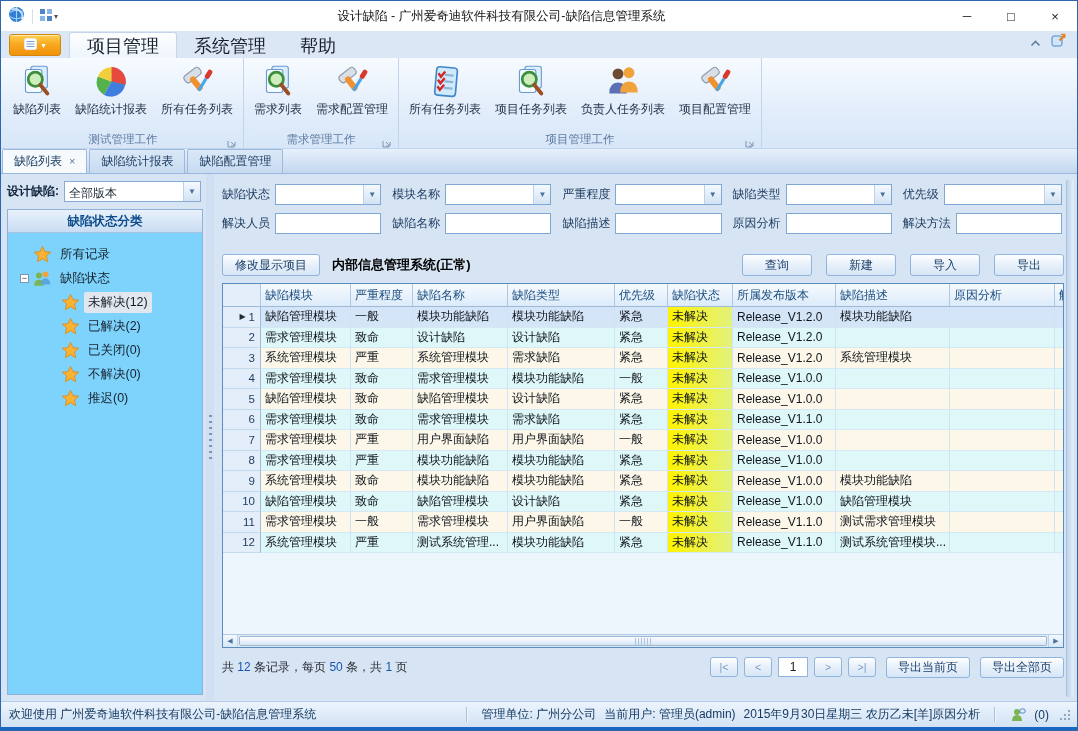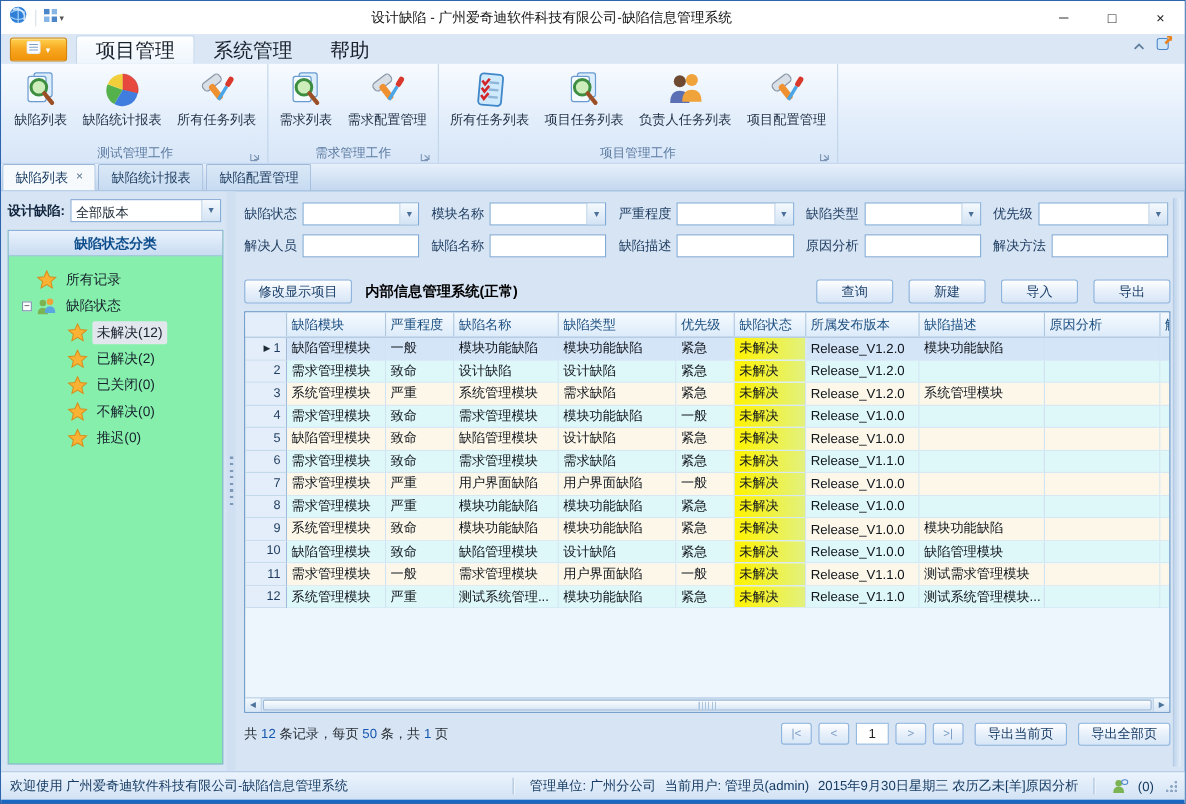--- a/index.html
+++ b/index.html
@@ -44,21 +44,21 @@
   .dtab-close{color:#5f7causa93;color:#5f7a93;font-size:11px;line-height:11px;}
   
   .bodyarea{flex:1;display:flex;min-height:0;}
   .sidebar{flex:0 0 205px;display:flex;flex-direction:column;background:#d6e4f4;padding:5px 3px 6px 6px;}
   .version-row{display:flex;align-items:center;gap:5px;margin:2px 2px 7px 0;}
   .vlabel{font-size:12px;font-weight:bold;color:#10243c;white-space:nowrap;}
   .combo{flex:1;height:21px;background:#fff;border:1px solid #86abd4;display:flex;align-items:stretch;min-width:0;}
   .combo-val{flex:1;padding:3px 0 0 4px;font-size:12px;color:#1c2936;overflow:hidden;white-space:nowrap;}
   .combo-btn{flex:0 0 17px;background:linear-gradient(#f4f9fd,#d3e3f4);border-left:1px solid #bcd2e8;
     display:flex;align-items:center;justify-content:center;color:#4a6f98;font-size:8px;}
-  .tree-panel{flex:1;border:1px solid #8fb0d8;background:#86efac;display:flex;flex-direction:column;min-height:0;}
+  .tree-panel{flex:1;border:1px solid #8fb0d8;background:#7dd3fc;display:flex;flex-direction:column;min-height:0;}
   .tree-header{flex:0 0 23px;background:linear-gradient(#e9f2fc,#c9dcf2);border-bottom:1px solid #a8c4e2;
     display:flex;align-items:center;justify-content:center;font-size:12.5px;font-weight:bold;color:#0e4d8c;}
   .tree{flex:1;padding:9px 4px;}
   .titem{display:flex;align-items:center;height:24px;font-size:12.5px;color:#16202c;}
   .titem.lvl0{padding-left:8px;}
   .titem.lvl1{padding-left:36px;}
   .xbox{flex:0 0 9px;height:9px;border:1px solid #7c94ac;background:#fff;font-size:9px;line-height:7px;text-align:center;color:#333;margin-right:4px;}
   .xspace{flex:0 0 13px;}
   .ticon{margin-right:4px;display:flex;}
   .ticon svg{width:19px;height:19px;}

